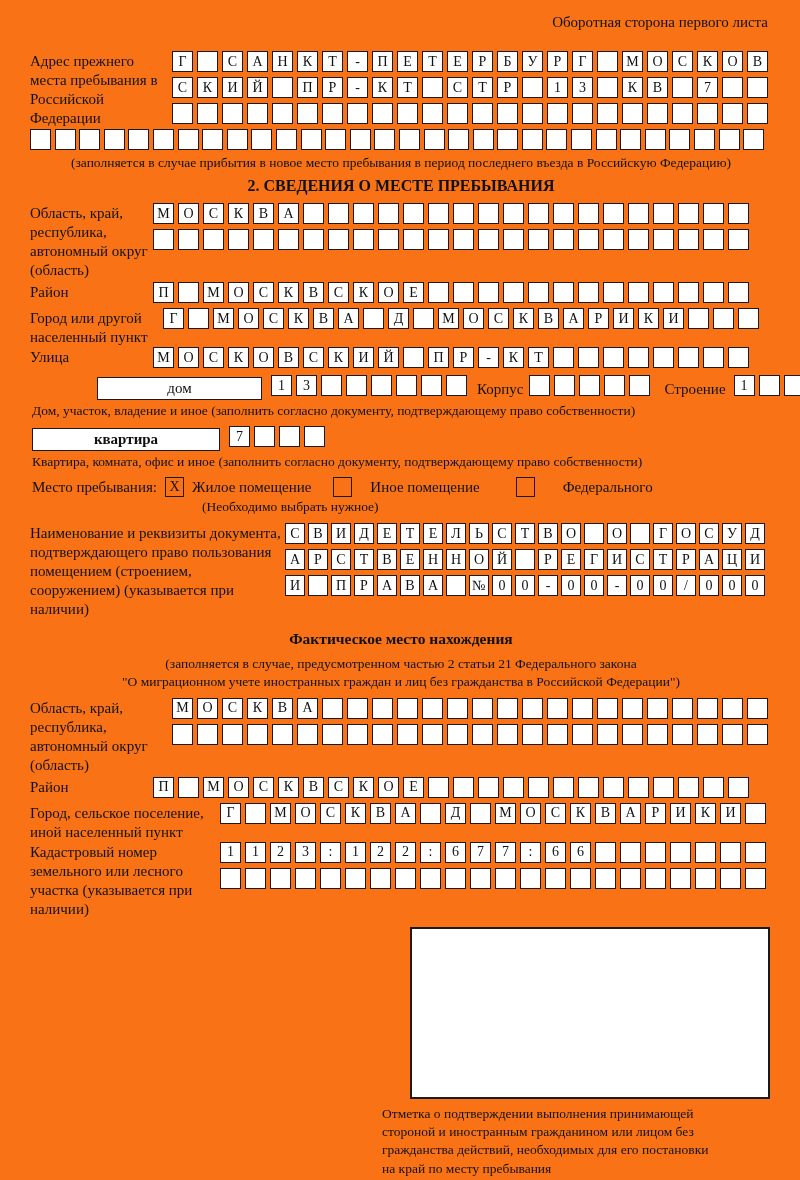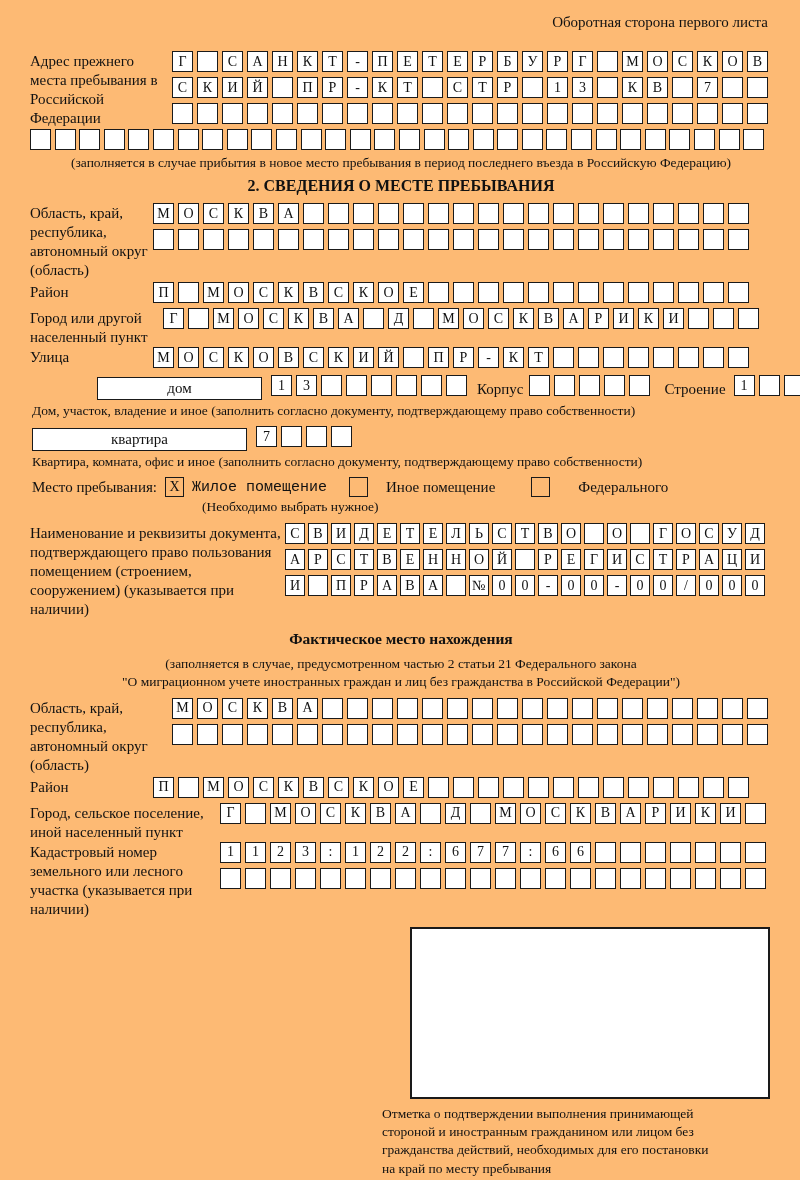--- a/index.html
+++ b/index.html
@@ -1,17 +1,17 @@
 <!DOCTYPE html>
 <html><head>
 <meta charset="utf-8">
 <style>
   * { margin:0; padding:0; box-sizing:border-box; }
   body { background:#ffffff; font-family:"Liberation Serif", serif; color:#111; }
-  .page { width:800px; height:1180px; padding:14px 28px 10px 30px; background:#fdba74; overflow:hidden; }
+  .page { width:800px; height:1180px; padding:14px 28px 10px 30px; background:#f97316; overflow:hidden; }
 
   .top-note { text-align:right; font-size:15px; padding-right:4px; margin-bottom:20px; }
 
   .frow { display:flex; align-items:flex-start; }
   .flabel { font-size:15px; line-height:1.27; padding-top:1px; }
 
   .w147 { width:147px; } .w123 { width:123px; } .w133 { width:133px; }
   .w150 { width:150px; } .w190 { width:190px; } .w255 { width:255px; }
 
   .strip { display:flex; margin-bottom:5px; }
@@ -356,36 +356,36 @@
           <span class="cell">1</span>
           <span class="cell"></span>
           <span class="cell"></span>
           <span class="cell"></span>
         </div>
       </div>
   </div>
   <div class="note-l">Дом, участок, владение и иное (заполнить согласно документу, подтверждающему право собственности)</div>
 
   <div class="frow" style="align-items:center; margin:3px 0 2px 2px;">
-    <div class="widebox" style="width:215px;">квартира</div>
+    <div class="widebox" style="width:188px;font-weight:bold;">квартира</div>
     <div style="margin-left:9px;">
         <div class="strip">
           <span class="cell">7</span>
           <span class="cell"></span>
           <span class="cell"></span>
           <span class="cell"></span>
         </div>
       </div>
   </div>
   <div class="note-l">Квартира, комната, офис и иное (заполнить согласно документу, подтверждающему право собственности)</div>
 
   <div class="res-row">
     <span>Место пребывания:</span>
     <span class="chk" style="margin-left:8px;">X</span>
-    <span style="margin-left:8px;font-family:Liberation Mono, monospace;">Жилое помещение</span>
+    <span style="margin-left:8px;">Жилое помещение</span>
     <span class="chk" style="margin-left:22px;"></span>
     <span style="margin-left:18px;">Иное помещение</span>
     <span class="chk" style="margin-left:36px;"></span>
     <span style="margin-left:28px;">Федерального</span>
   </div>
   <div style="font-size:13.5px; margin:1px 0 8px 172px;">(Необходимо выбрать нужное)</div>
 
   <div class="frow tight">
     <div class="flabel w255">Наименование и реквизиты документа, подтверждающего право пользования помещением (строением, сооружением) (указывается при наличии)</div>
     <div>

